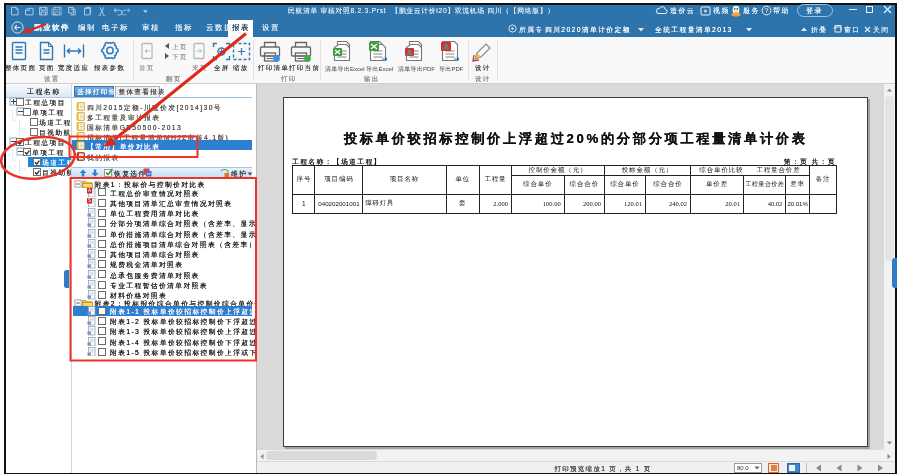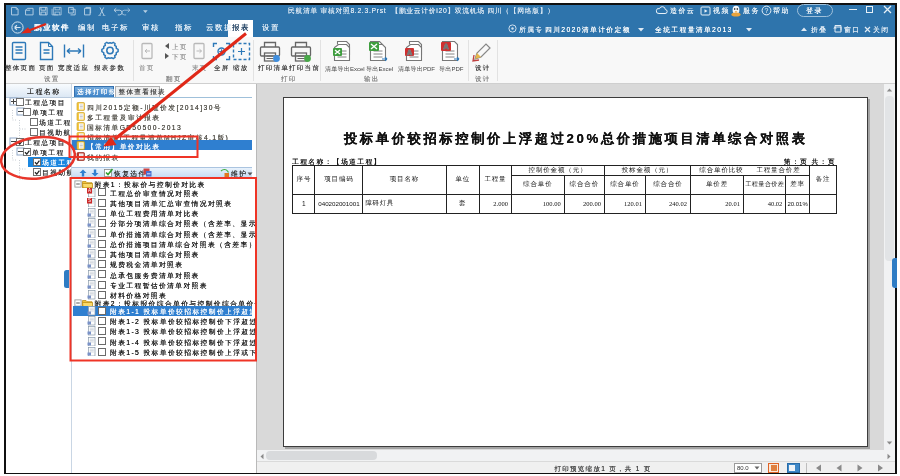--- a/index.html
+++ b/index.html
@@ -522,21 +522,21 @@
         <path d="M2.8 2.2h4M2.8 3.6h4M2.8 5h4" stroke="#aab5c0" stroke-width="0.5"></path>
         <rect x="0.5" y="5.5" width="3.5" height="3" fill="#7a92c8"></rect>
       </svg>
  <svg class="ab" style="left:26px;top:263.6px" width="8" height="8" viewBox="0 0 8 8">
         <rect x="0.5" y="0.5" width="7" height="7" fill="#fff" stroke="#6a6a6a" stroke-width="1"></rect>
       </svg>
  <div class="ab cjk" style="left:38px;top:263.8px;font-size:6.8px;color:#1a1a1a;white-space:nowrap">附表1-5 投标单价较招标控制价上浮或下浮超过30%的总价</div>
 </div>
 <div class="ab" id="preview" style="left:257px;top:84px;width:627px;height:365.5px;background:#d9d9d9;overflow:hidden">
  <div class="ab" style="left:26.3px;top:13px;width:585px;height:350px;background:#fff;border:1.5px solid #3c3c3c;box-shadow:2px 2px 0 rgba(120,120,120,.55)"></div>
- <div class="ab cjk" style="left:26.3px;top:46px;width:585px;text-align:center;font-size:13.3px;font-weight:bold;color:#111;letter-spacing:2.6px">投标单价较招标控制价上浮超过20%总价措施项目清单综合对照表</div>
+ <div class="ab cjk" style="left:26.3px;top:46px;width:585px;text-align:center;font-size:13.3px;font-weight:bold;color:#111;letter-spacing:2.6px">投标单价较招标控制价上浮超过20%的分部分项工程量清单计价表</div>
  <div class="ab cjk" style="left:35px;top:73px;font-size:6.8px;color:#111">工程名称：【场道工程】</div>
  <div class="ab cjk" style="left:515px;top:72.5px;width:64px;text-align:right;font-size:6.8px;color:#111">第：页 共：页</div>
  <table style="position:absolute;left:35.3px;top:80.7px;width:544.1px;border-collapse:collapse;table-layout:fixed;font-size:6.5px;color:#111">
   <colgroup>
           <col style="width:22.2px">
           <col style="width:47.9px">
           <col style="width:83.2px">
           <col style="width:33.4px">
           <col style="width:32px">
           <col style="width:52.7px">

